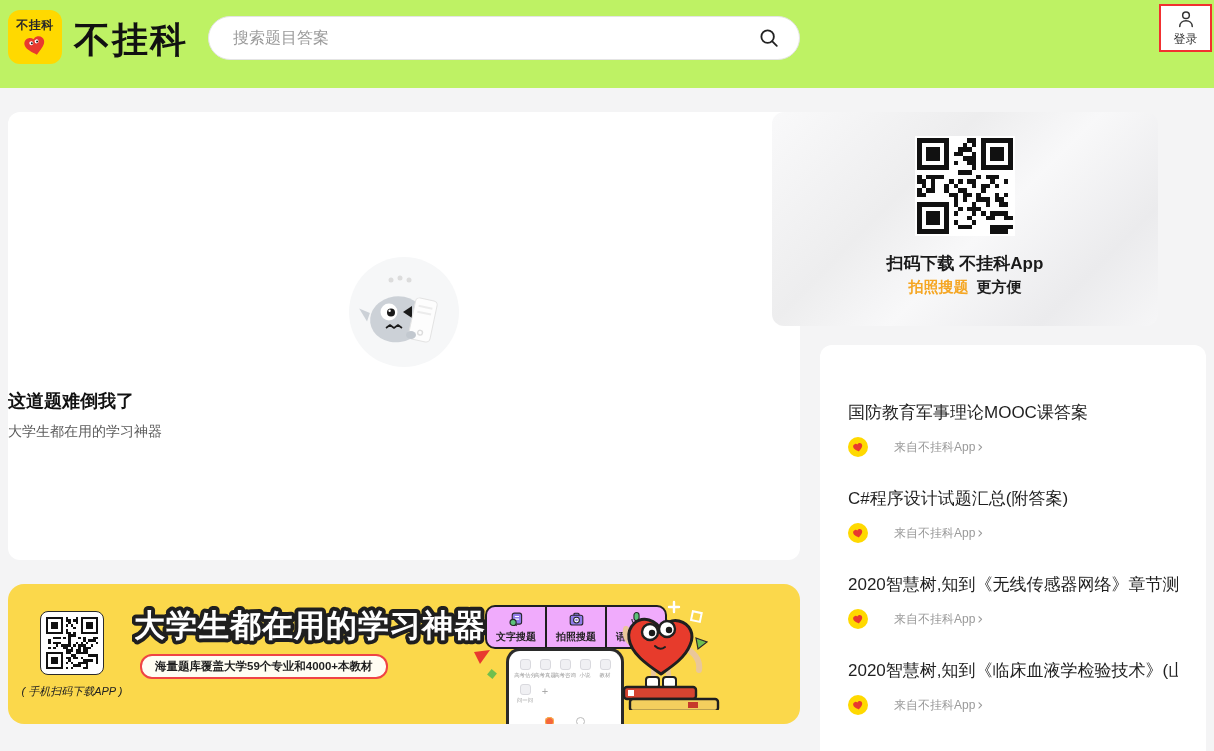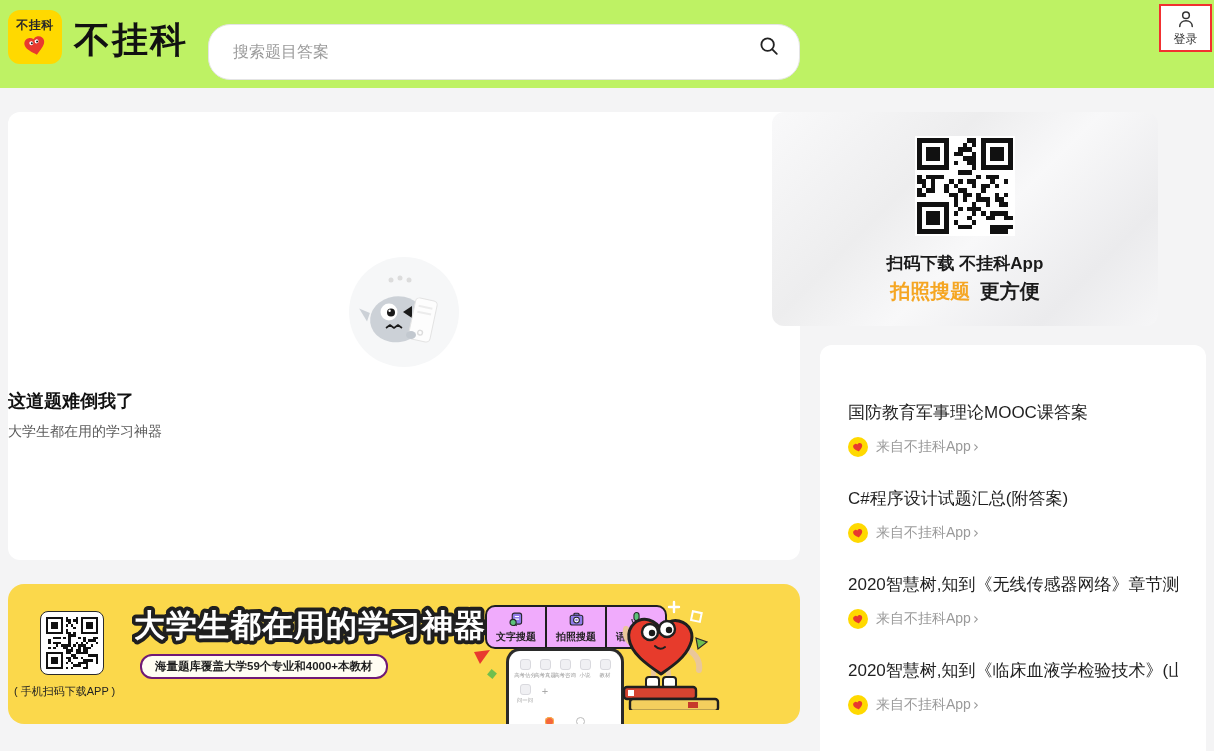--- a/index.html
+++ b/index.html
@@ -5,21 +5,21 @@
   * { margin:0; padding:0; box-sizing:border-box; }
   html,body { width:1214px; height:751px; overflow:hidden; background:#f4f4f5;
               font-family:"Liberation Sans", sans-serif; }
 
   
   .header { position:absolute; left:0; top:0; width:1214px; height:88px; background:#bef264; }
   .app-icon { position:absolute; left:8px; top:10px; width:54px; height:54px; border-radius:12px;
               background:#ffd900; display:flex; flex-direction:column; align-items:center; }
   .app-icon .app-icon-text { font-size:12px; font-weight:bold; color:#26262a; margin-top:7px; letter-spacing:.5px; }
   .logo-text { position:absolute; left:74px; top:16px; font-size:36px; font-weight:900; color:#111; letter-spacing:2px; }
-  .search-wrap { position:absolute; left:208px; top:24px; width:592px; height:56px; }
+  .search-wrap { position:absolute; left:208px; top:16px; width:592px; height:44px; }
   .search-input { width:100%; height:100%; border:1px solid #e4e4e4; border-radius:22px; outline:none;
                   padding:0 56px 0 24px; font-size:16px; color:#333; background:#fff;
                   font-family:"Liberation Sans", sans-serif; }
   .search-input::placeholder { color:#9b9b9b; }
   .search-btn { position:absolute; right:20px; top:11px; width:22px; height:22px; cursor:pointer; background:none; border:none; }
   .login-box { position:absolute; left:1159px; top:4px; width:53px; height:48px;
                border:2px solid #f23030; display:flex; flex-direction:column; align-items:center;
                justify-content:center; background:#fff; cursor:pointer; }
   .login-label { font-size:12px; color:#333; margin-top:2px; }
 
@@ -29,26 +29,26 @@
   .empty-circle { width:110px; height:110px; margin:0 auto; border-radius:50%; background:#f6f7f8; position:relative; }
   .empty-title { margin-top:22px; font-size:18px; font-weight:bold; color:#111; }
   .empty-sub { margin-top:10px; font-size:14px; color:#5c5c5c; }
 
   
   .banner { position:absolute; left:8px; top:584px; width:792px; height:140px; border-radius:16px;
             background:#fbd84b; overflow:hidden; cursor:pointer; }
   .banner-qr-box { position:absolute; left:32px; top:27px; width:64px; height:64px; background:#fff;
                    border-radius:8px; border:1px solid #2a2a2a; display:flex; align-items:center; justify-content:center; }
   .banner-qr { width:52px; height:52px; }
-  .banner-qr-caption { position:absolute; left:6px; top:100px; width:116px; font-size:11px; color:#222; }
+  .banner-qr-caption { position:absolute; left:6px; top:100px; width:116px; text-align:center; font-size:11px; color:#222;font-style:italic; }
   .headline-svg { position:absolute; left:124px; top:16px; }
   .headline-svg text { font-family:"Liberation Sans", sans-serif; font-size:31px; font-weight:900;
                        fill:#fff; stroke:#1f1f1f; stroke-width:8px; paint-order:stroke; stroke-linejoin:round; letter-spacing:1px; }
   .banner-badge { position:absolute; left:132px; top:70px; padding:3px 13px; background:#fffdf2;
-                  border:2px solid #701a75; border-radius:12px; font-size:11.5px; font-weight:bold; color:#1f1f1f; white-space:nowrap; }
+                  border:2px solid #ef4444; border-radius:12px; font-size:11.5px; font-weight:bold; color:#1f1f1f; white-space:nowrap; }
   .feature-bar { position:absolute; left:477px; top:21px; width:182px; height:44px; border:2px solid #1f1f1f;
                  border-radius:10px; background:#f0abfc; display:flex; }
   .feature-cell { flex:1; display:flex; flex-direction:column; align-items:center; justify-content:center; }
   .feature-cell + .feature-cell { border-left:2px solid #1f1f1f; }
   .feature-label { font-size:10px; font-weight:bold; color:#1f1f1f; margin-top:2px; white-space:nowrap; }
   .phone-mock { position:absolute; left:498px; top:64px; width:118px; height:80px; background:#fff;
                 border:3px solid #2a2a2a; border-bottom:none; border-radius:14px 14px 0 0; overflow:hidden; }
   .phone-grid { display:flex; flex-wrap:wrap; padding:8px 6px 0 6px; }
   .phone-app { width:20px; display:flex; flex-direction:column; align-items:center; margin-bottom:4px; }
   .phone-app-ico { width:11px; height:11px; border-radius:3px; background:#f0f0f3; border:1px solid #d9d9de; }
@@ -57,33 +57,33 @@
   .phone-tabbar { position:absolute; bottom:2px; left:0; width:100%; display:flex; justify-content:center; gap:22px; }
   .tab-dot-hot { width:9px; height:9px; border-radius:50%; background:#f5663c; box-shadow:0 0 0 1px #f8b64c inset; }
   .tab-dot { width:9px; height:9px; border-radius:50%; border:1px solid #bbb; }
   .deco { position:absolute; }
 
   
   .side-card-qr { position:absolute; left:772px; top:112px; width:386px; height:214px; border-radius:12px;
                   background:linear-gradient(135deg,#f9f9fa 0%,#ededee 35%,#f8f8f9 55%,#ebebed 80%,#f6f6f7 100%); }
   .side-qr { position:absolute; left:143px; top:24px; width:100px; height:100px; background:#fff; padding:2px; }
   .side-line1 { position:absolute; top:140px; width:100%; text-align:center; font-size:17px; font-weight:bold; color:#1a1a1a; }
-  .side-line2 { position:absolute; top:166px; width:100%; text-align:center; font-size:20px; font-weight:bold; }
+  .side-line2 { position:absolute; top:166px; width:100%; text-align:center; font-size:15px; font-weight:bold; }
   .side-line2 .hl { color:#f5a623; }
   .side-line2 .rest { color:#1a1a1a; margin-left:4px; }
 
   .side-card-rel { position:absolute; left:820px; top:345px; width:386px; height:420px; border-radius:12px; background:#fff; padding:26px 28px; }
   .rel-title-h { font-size:23px; font-weight:bold; color:#111; }
   .rel-list { margin-top:30px; }
   .rel-item { margin-bottom:30px; cursor:pointer; }
   .rel-item-title { font-size:17px; color:#1f1f1f; font-weight:500; white-space:nowrap; overflow:hidden; }
   .rel-src { display:flex; align-items:center; margin-top:13px; }
   .mini-app-icon { width:20px; height:20px; border-radius:50%; background:#ffd900; display:flex; align-items:center;
                    justify-content:center; flex-shrink:0; }
-  .rel-src-text { font-size:14px; color:#9a9a9a; margin-left:8px; }
+  .rel-src-text { font-size:12px; color:#9a9a9a; margin-left:26px; }
   .rel-chev { font-size:15px; color:#9a9a9a; margin-left:2px; font-family:"DejaVu Sans", sans-serif; }
 </style>
 </head>
 <body>
 
 <div class="header">
   <div class="app-icon">
     <span class="app-icon-text">不挂科</span>
     <svg width="26" height="24" viewBox="0 0 24 24">
       <g transform="rotate(-12 12 12)">

